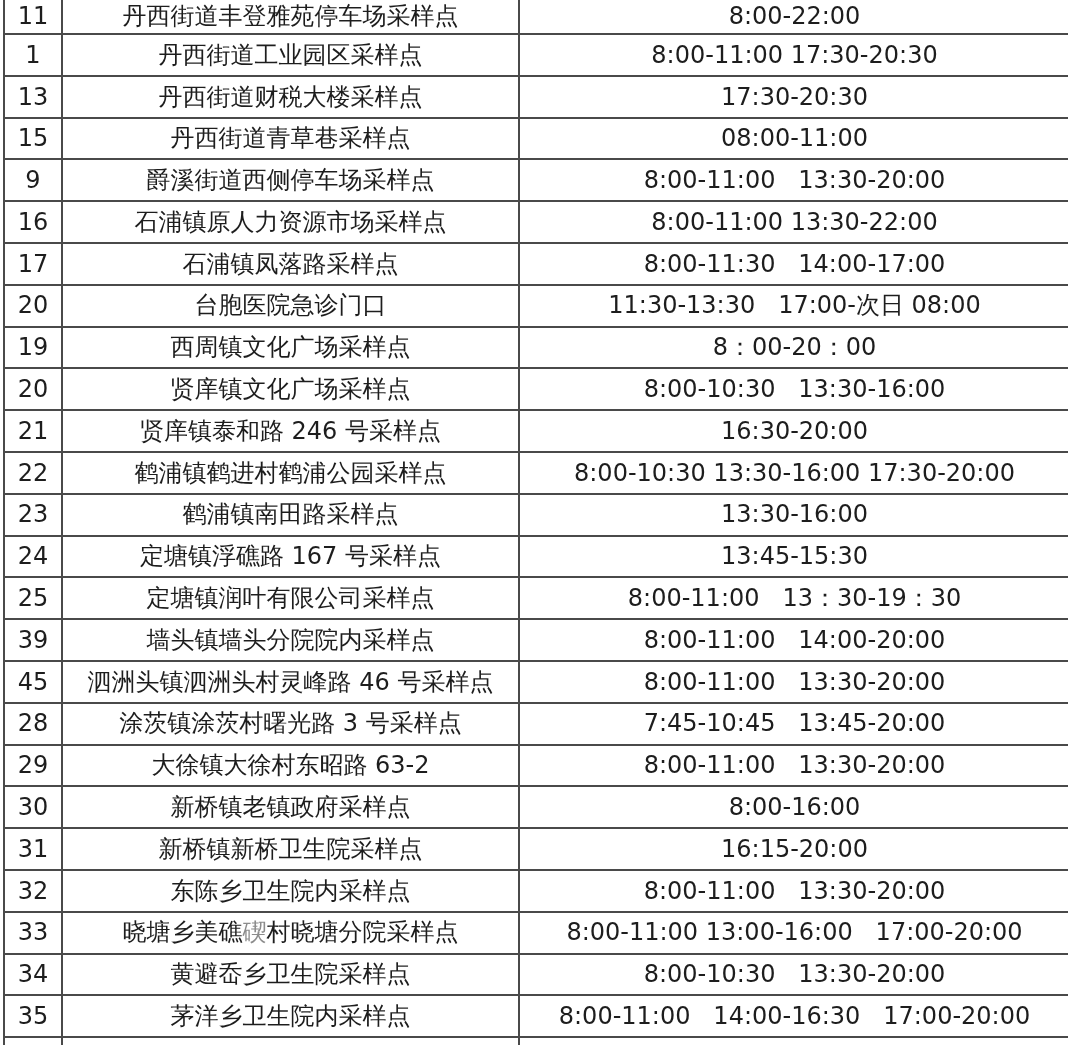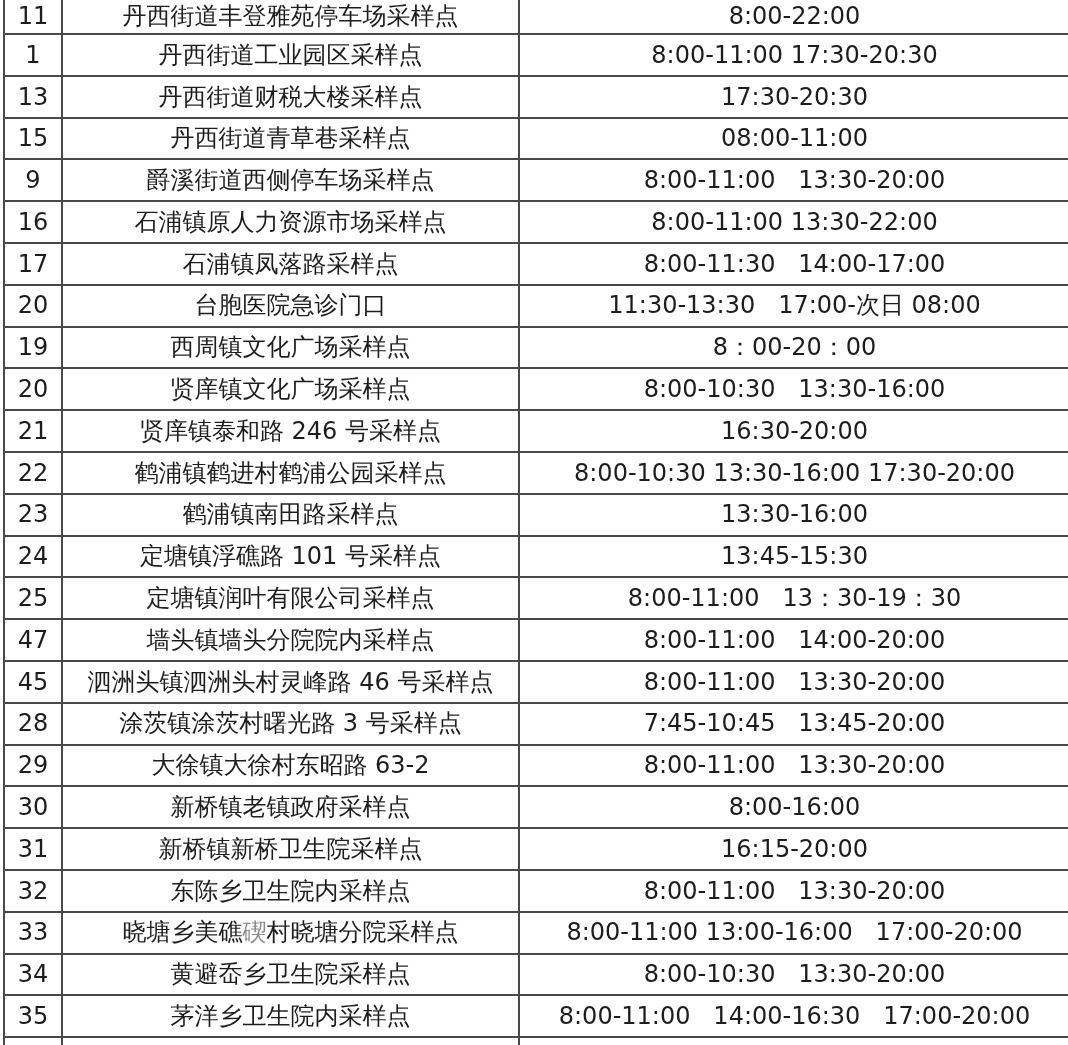--- a/index.html
+++ b/index.html
@@ -113,30 +113,30 @@
           <td class="col-name">鹤浦镇鹤进村鹤浦公园采样点</td>
           <td class="col-time">8:00-10:30 13:30-16:00 17:30-20:00</td>
         </tr>
         <tr>
           <td class="col-no">23</td>
           <td class="col-name">鹤浦镇南田路采样点</td>
           <td class="col-time">13:30-16:00</td>
         </tr>
         <tr>
           <td class="col-no">24</td>
-          <td class="col-name">定塘镇浮礁路 101 号采样点</td>
+          <td class="col-name">定塘镇浮礁路 167 号采样点</td>
           <td class="col-time">13:45-15:30</td>
         </tr>
         <tr>
           <td class="col-no">25</td>
           <td class="col-name">定塘镇润叶有限公司采样点</td>
           <td class="col-time">8:00-11:00   13：30-19：30</td>
         </tr>
         <tr>
-          <td class="col-no">47</td>
+          <td class="col-no">39</td>
           <td class="col-name">墙头镇墙头分院院内采样点</td>
           <td class="col-time">8:00-11:00   14:00-20:00</td>
         </tr>
         <tr>
           <td class="col-no">45</td>
           <td class="col-name">泗洲头镇泗洲头村灵峰路 46 号采样点</td>
           <td class="col-time">8:00-11:00   13:30-20:00</td>
         </tr>
         <tr>
           <td class="col-no">28</td>

